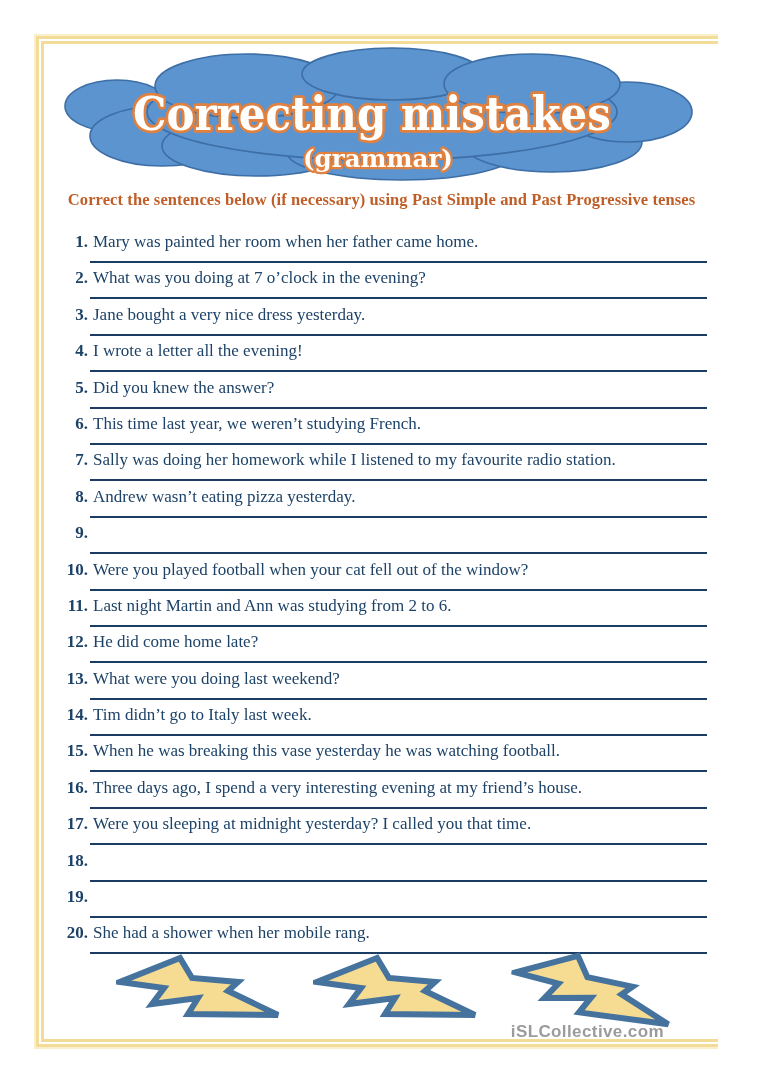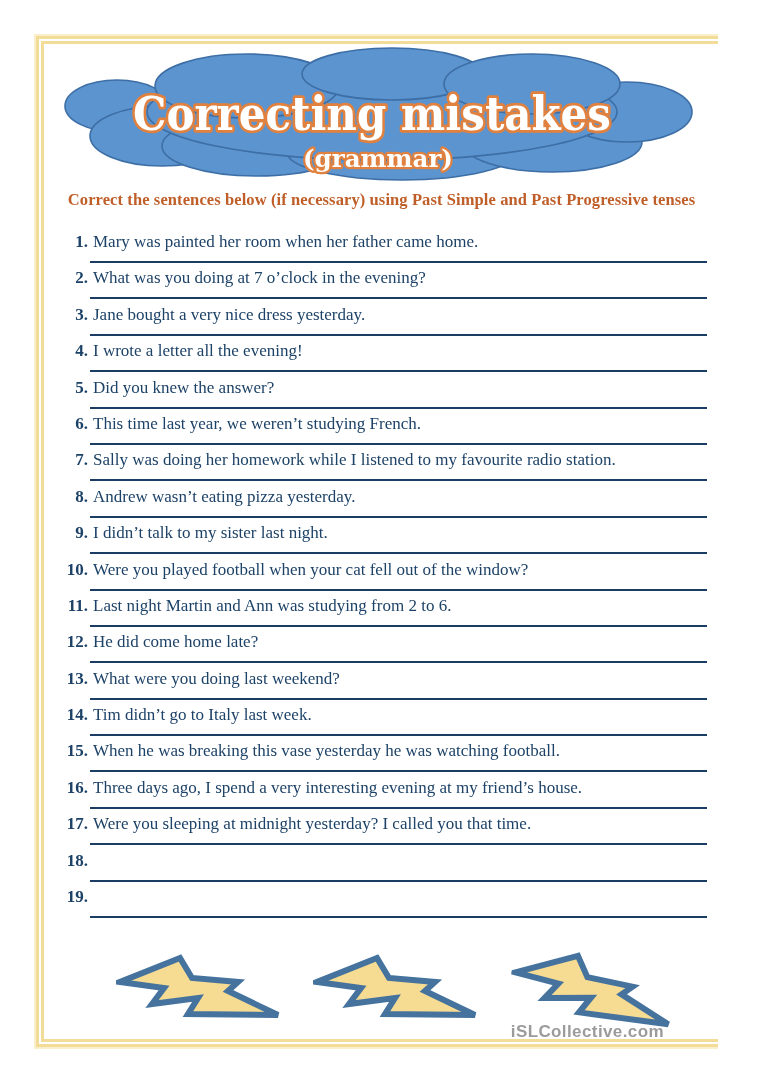--- a/index.html
+++ b/index.html
@@ -108,21 +108,20 @@
         <div class="sent">Sally was doing her homework while I listened to my favourite radio station.</div>
         <div class="answer-line"></div>
       </div>
     <div class="row">
         <div class="num">8.</div>
         <div class="sent">Andrew wasn’t eating pizza yesterday.</div>
         <div class="answer-line"></div>
       </div>
     <div class="row">
         <div class="num">9.</div>
-        <div class="sent">I didn’t talk to my sister last night.</div>
         <div class="answer-line"></div>
       </div>
     <div class="row">
         <div class="num">10.</div>
         <div class="sent">Were you played football when your cat fell out of the window?</div>
         <div class="answer-line"></div>
       </div>
     <div class="row">
         <div class="num">11.</div>
         <div class="sent">Last night Martin and Ann was studying from 2 to 6.</div>
@@ -159,20 +158,25 @@
         <div class="answer-line"></div>
       </div>
     <div class="row">
         <div class="num">18.</div>
         <div class="answer-line"></div>
       </div>
     <div class="row">
         <div class="num">19.</div>
         <div class="answer-line"></div>
       </div>
+    <div class="row">
+        <div class="num">20.</div>
+        <div class="sent">She had a shower when her mobile rang.</div>
+        <div class="answer-line"></div>
+      </div>
   </div>
 
   <div class="bolts">
     <svg class="bolt" viewBox="0 0 168 66">
       <polygon points="64,2 4,26 48,32 36,48 82,42 72,58 162,59 112,35 122,26 76,22" fill="#F6DB92" stroke="#45739E" stroke-width="6" stroke-linejoin="miter"></polygon>
     </svg>
     <svg class="bolt" viewBox="0 0 168 66">
       <polygon points="64,2 4,26 48,32 36,48 82,42 72,58 162,59 112,35 122,26 76,22" fill="#F6DB92" stroke="#45739E" stroke-width="6" stroke-linejoin="miter"></polygon>
     </svg>
     <svg class="bolt tilt" viewBox="0 0 168 66">

